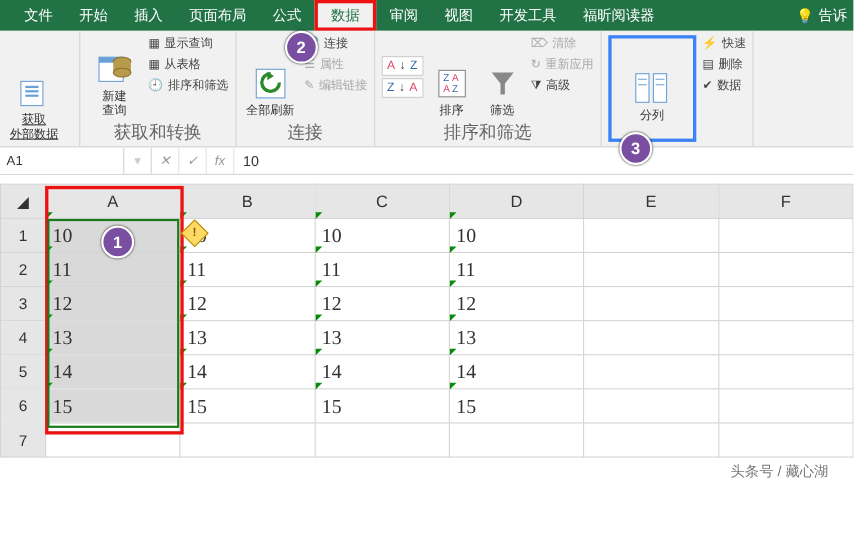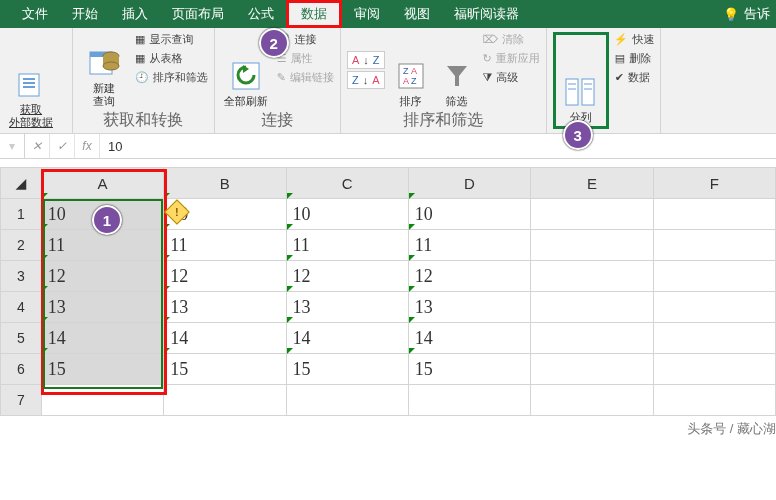--- a/index.html
+++ b/index.html
@@ -12,53 +12,54 @@
   .ribbon { background:#f1f1f1; border-bottom:1px solid #d4d4d4; height:105px; display:flex; }
   .grp { border-right:1px solid #d4d4d4; padding:4px 6px 2px; display:flex; flex-direction:column; }
   .grp .body { flex:1; display:flex; gap:6px;}
   .grp .title { text-align:center; font-size:16px; color:#666; padding-top:2px;}
   .big { display:flex; flex-direction:column; align-items:center; justify-content:flex-end; width:50px; gap:2px;}
   .big .ic { width:34px; height:34px; display:flex; align-items:center; justify-content:center; }
   .big .lbl { font-size:11px; text-align:center; line-height:13px;}
   .small-list { display:flex; flex-direction:column; gap:4px; }
   .small { display:flex; align-items:center; gap:4px; font-size:11px; color:#444; }
   .grey { color:#a9a9a9; }
-  .red-hl { border:3px solid #15803d; padding:2px; }
+  .red-hl { border:3px solid #3b82f6; padding:14px; }
   .circ { position:absolute; width:26px; height:26px; border-radius:50%; background:#7a4ea0; color:#fff; font-weight:bold; display:flex; align-items:center; justify-content:center; font-size:15px; border:2px solid #fff; box-shadow:0 0 2px #000;}
   .formula { height:24px; border-bottom:1px solid #d4d4d4; display:flex; align-items:stretch; }
   .namebox { width:100px; border-right:1px solid #d4d4d4; display:flex; align-items:center; padding:0 6px; font-size:12px; background:#fff;}
   .fb-btn { width:24px; display:flex; align-items:center; justify-content:center; color:#999; border-right:1px solid #e4e4e4; font-style:italic;}
   .fb-val { flex:1; padding:0 8px; display:flex; align-items:center; font-size:13px;}
   .grid-wrap { position:relative; }
   table.grid { border-collapse:collapse; width:100%; table-layout:fixed;}
   table.grid th,.grid td { border:1px solid #d4d4d4; height:30px; padding:0 6px; font-size:18px; font-family:"Times New Roman",serif; text-align:left; vertical-align:middle; overflow:hidden;}
   table.grid th { background:#e6e6e6; font-weight:normal; text-align:center; font-size:15px; font-family:sans-serif;}
   table.grid th.rowhdr { width:34px; background:#e6e6e6; text-align:center; font-size:14px;}
   col.cA { width:120px; } col.cB{width:120px;} col.cC{width:120px;} col.cD{width:120px;} col.cE{width:120px;} col.cF{width:120px;}
   .sel { background:#d9d9d9; }
   .greenmark td:not(:first-child):not(:last-child):not(.blank)::before { content:""; position:absolute; width:0; height:0; border-top:6px solid #0a8a0a; border-right:6px solid transparent; margin:-11px 0 0 -6px;}
   .colA-hl { position:absolute; border:3px solid #e11; pointer-events:none; left:41px; top:2px; width:120px; height:220px; }
   .colA-sel { position:absolute; border:2px solid #1a7a1a; pointer-events:none; left:43px; top:32px; width:116px; height:186px; }
   .warn { position:absolute; width:16px; height:16px; background:#ffd966; border:1px solid #b58b00; transform:rotate(45deg); display:flex; align-items:center; justify-content:center; left:168px; top:36px;}
   .warn span{transform:rotate(-45deg); font-weight:bold; color:#8a5a00; font-size:11px;}
-  .footer { text-align:right; color:#777; font-size:13px; padding:4px 0;}
+  .footer { text-align:right; color:#777; font-size:13px; padding:4px 23px;}
   svg { display:block; }
 </style>
 </head>
 <body>
 
 <div class="tabs">
   <div class="tab">文件</div>
   <div class="tab">开始</div>
   <div class="tab">插入</div>
   <div class="tab">页面布局</div>
   <div class="tab">公式</div>
   <div class="tab active red-box">数据</div>
   <div class="tab">审阅</div>
   <div class="tab">视图</div>
+  <div class="tab">开发工具</div>
   <div class="tab">福昕阅读器</div>
   <div class="spacer"></div>
   <div class="bulb">
       <span>💡</span>
       <span>告诉</span>
     </div>
 </div>
 
 <div class="ribbon" style="position:relative;">
   <div class="grp" style="width:60px;text-decoration:underline;">
@@ -215,20 +216,21 @@
             <span>数据</span>
           </div>
       </div>
     </div>
     <div class="title"></div>
     <div class="circ" style="left:16px; top:92px;">3</div>
   </div>
 </div>
 
 <div class="formula">
+  <div class="namebox">A1</div>
   <div style="width:24px;border-right:1px solid #d4d4d4;display:flex;align-items:center;justify-content:center;color:#ccc;">▾</div>
   <div class="fb-btn grey">✕</div>
   <div class="fb-btn grey">✓</div>
   <div class="fb-btn">fx</div>
   <div class="fb-val">10</div>
 </div>
 
 <div style="height:8px;"></div>
 
 <div class="grid-wrap">

